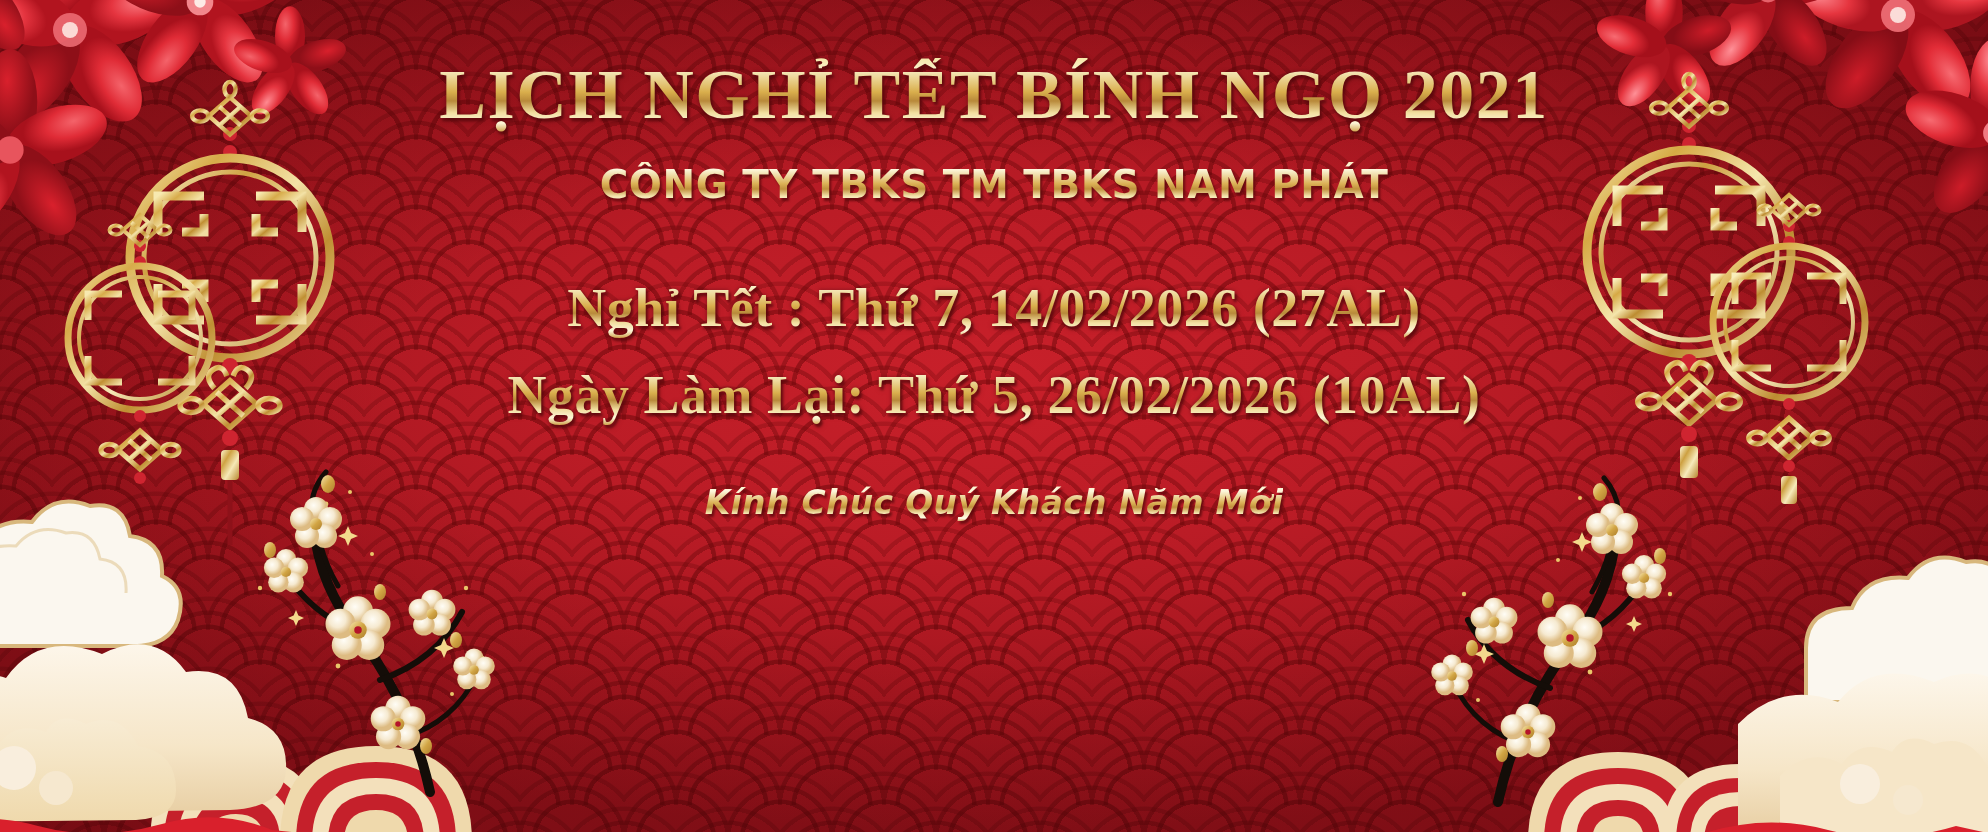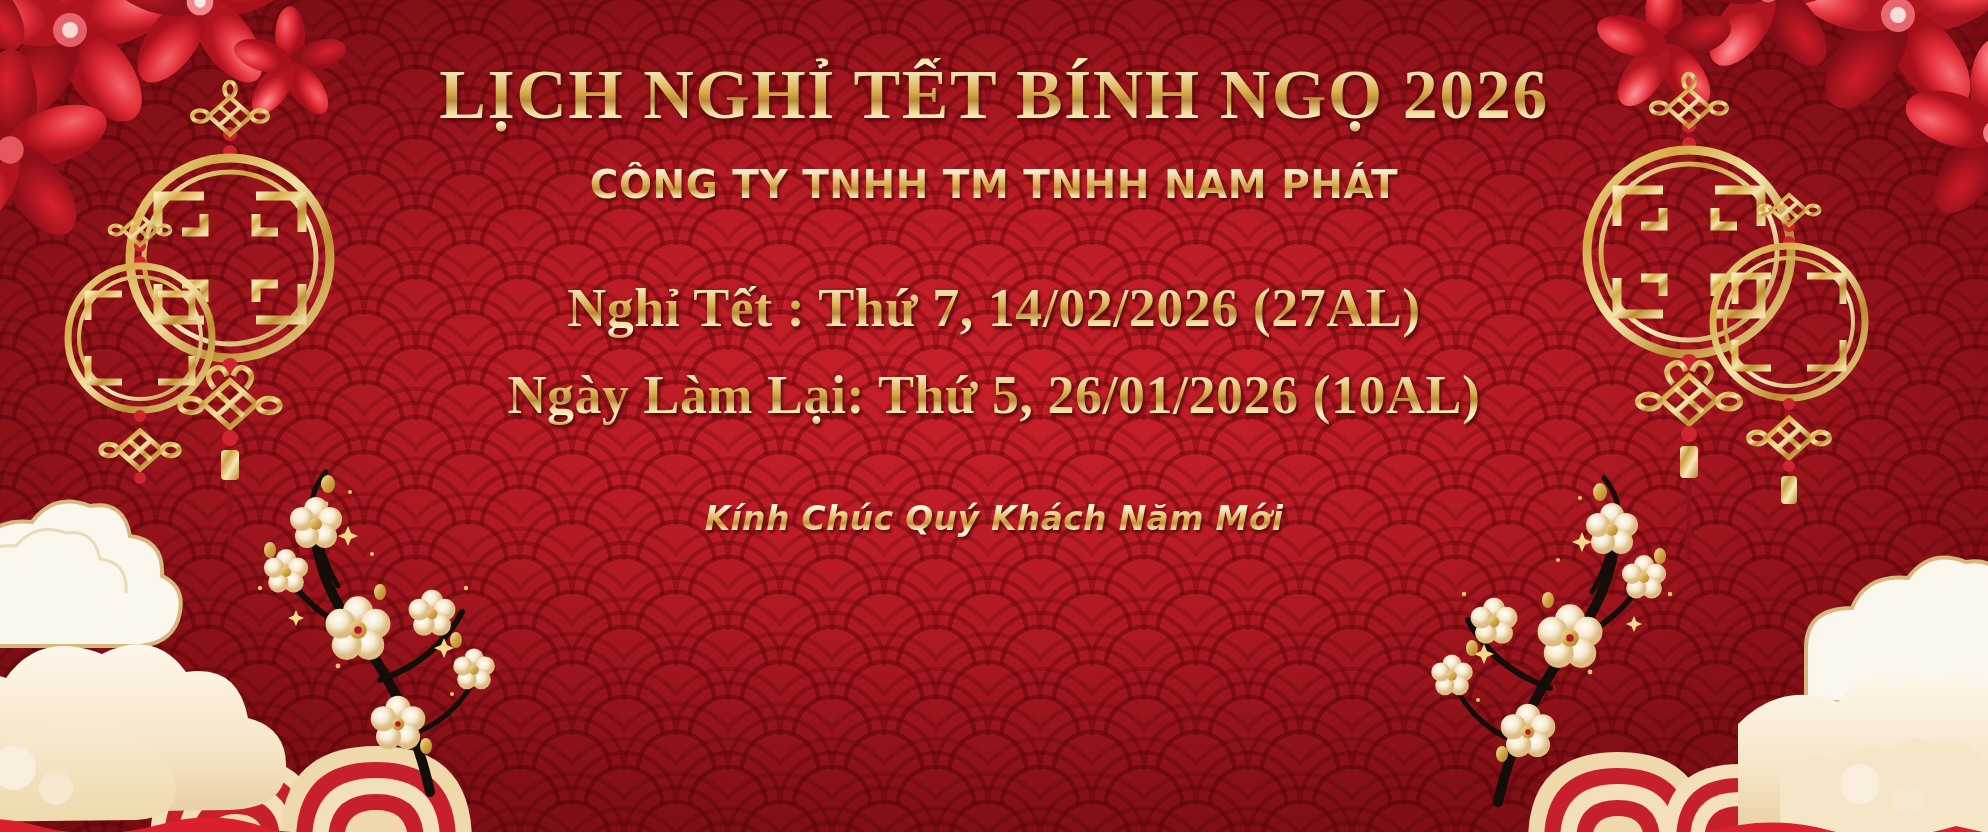--- a/index.html
+++ b/index.html
@@ -68,21 +68,21 @@
     white-space:nowrap;
   }
 
   .title{ font-size:70px; letter-spacing:1.5px; line-height:1.05; }
   .company{ font-size:39px; letter-spacing:.5px; margin-top:30px; }
   .dateline{ font-size:54px; letter-spacing:.5px; line-height:1.1; }
   .dl1{ margin-top:72px; }
   .dl2{ margin-top:28px; }
   .greet{ font-size:33px; letter-spacing:.3px; line-height:1.12;
           font-family:"DejaVu Sans", sans-serif; font-style:italic; }
-  .g1{ margin-top:76px; }
+  .g1{ margin-top:60px; }
   .g2{ margin-top:16px; }
 
   
   .deco{ position:absolute; z-index:10; pointer-events:none; }
 
   
   .blossom-tl{ top:-40px; left:-50px; width:460px; height:300px; }
   .blossom-tr{ top:-45px; right:-40px; width:430px; height:290px; }
 
   
@@ -721,25 +721,25 @@
           <ellipse cx="170" cy="128" rx="6" ry="8"></ellipse>
           <ellipse cx="94" cy="176" rx="6" ry="8"></ellipse>
           <ellipse cx="282" cy="84" rx="6" ry="8"></ellipse>
           <ellipse cx="124" cy="282" rx="6" ry="8"></ellipse>
         </g>
       </g>
     </svg>
   </div>
 
   <div class="content">
-    <div class="gold-serif title">LỊCH NGHỈ TẾT BÍNH NGỌ 2026</div>
-
-    <div class="gold-sans company">CÔNG TY TNHH TM TNHH NAM PHÁT</div>
+    <div class="gold-serif title">LỊCH NGHỈ TẾT BÍNH NGỌ 2021</div>
+
+    <div class="gold-sans company">CÔNG TY TBKS TM TBKS NAM PHÁT</div>
 
     <div class="gold-serif dateline dl1">Nghỉ Tết :  Thứ 7, 14/02/2026 (27AL)</div>
 
-    <div class="gold-serif dateline dl2">Ngày Làm Lại:  Thứ 5,  26/01/2026 (10AL)</div>
+    <div class="gold-serif dateline dl2">Ngày Làm Lại:  Thứ 5,  26/02/2026 (10AL)</div>
 
     <div class="gold-sans greet g1">Kính Chúc Quý Khách Năm Mới</div>
 
   </div>
 
 </div>
 
 </body></html>

